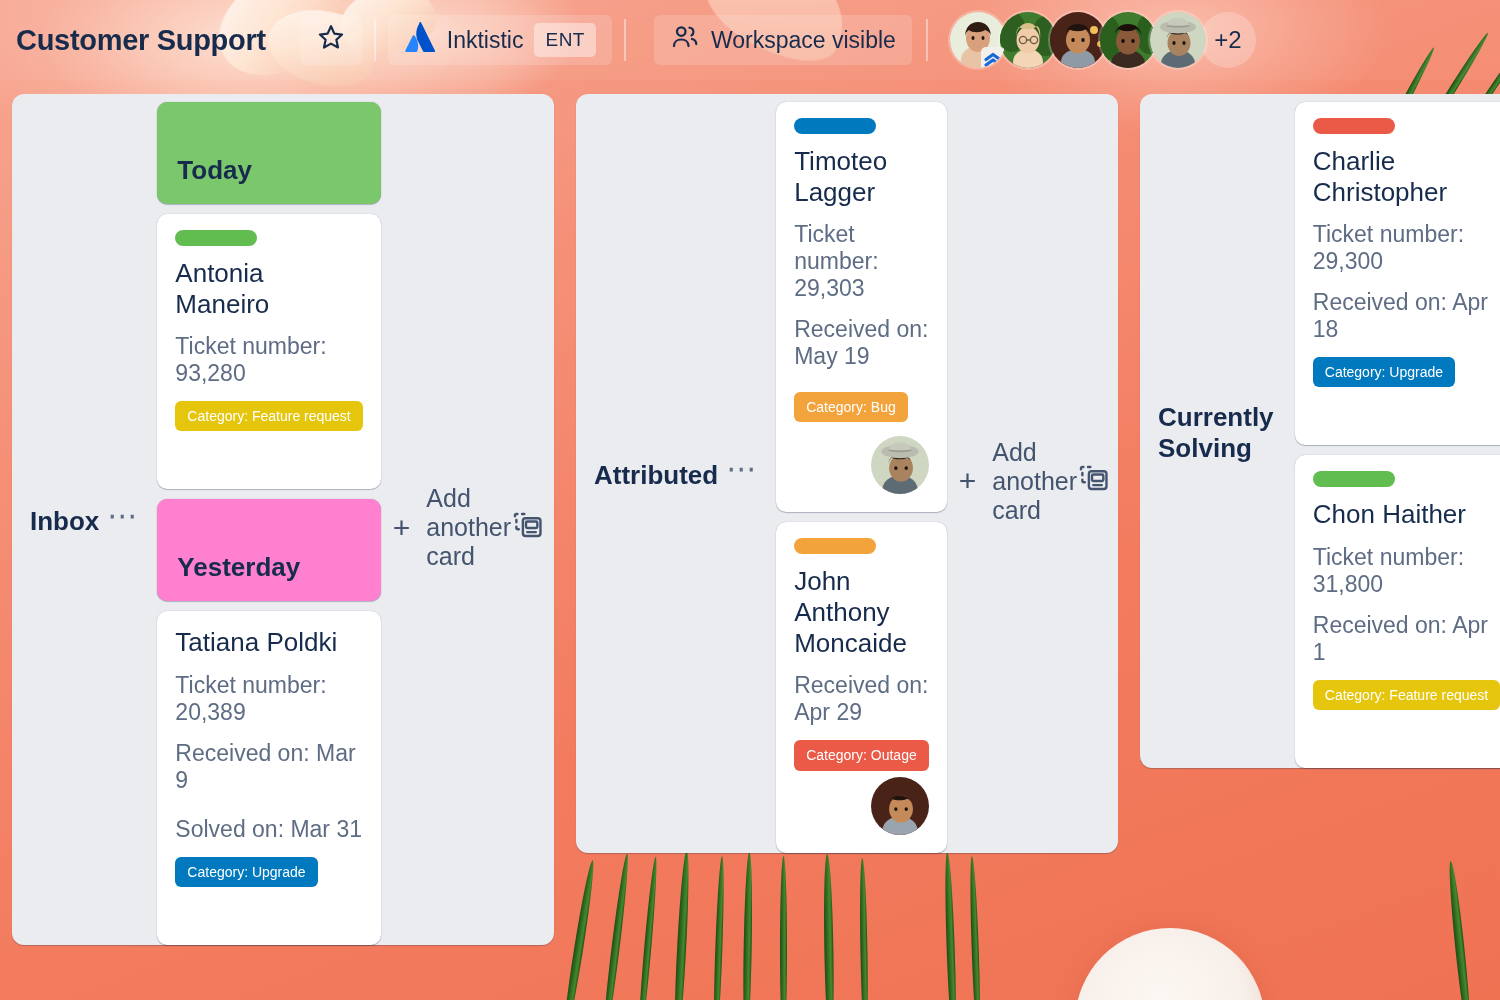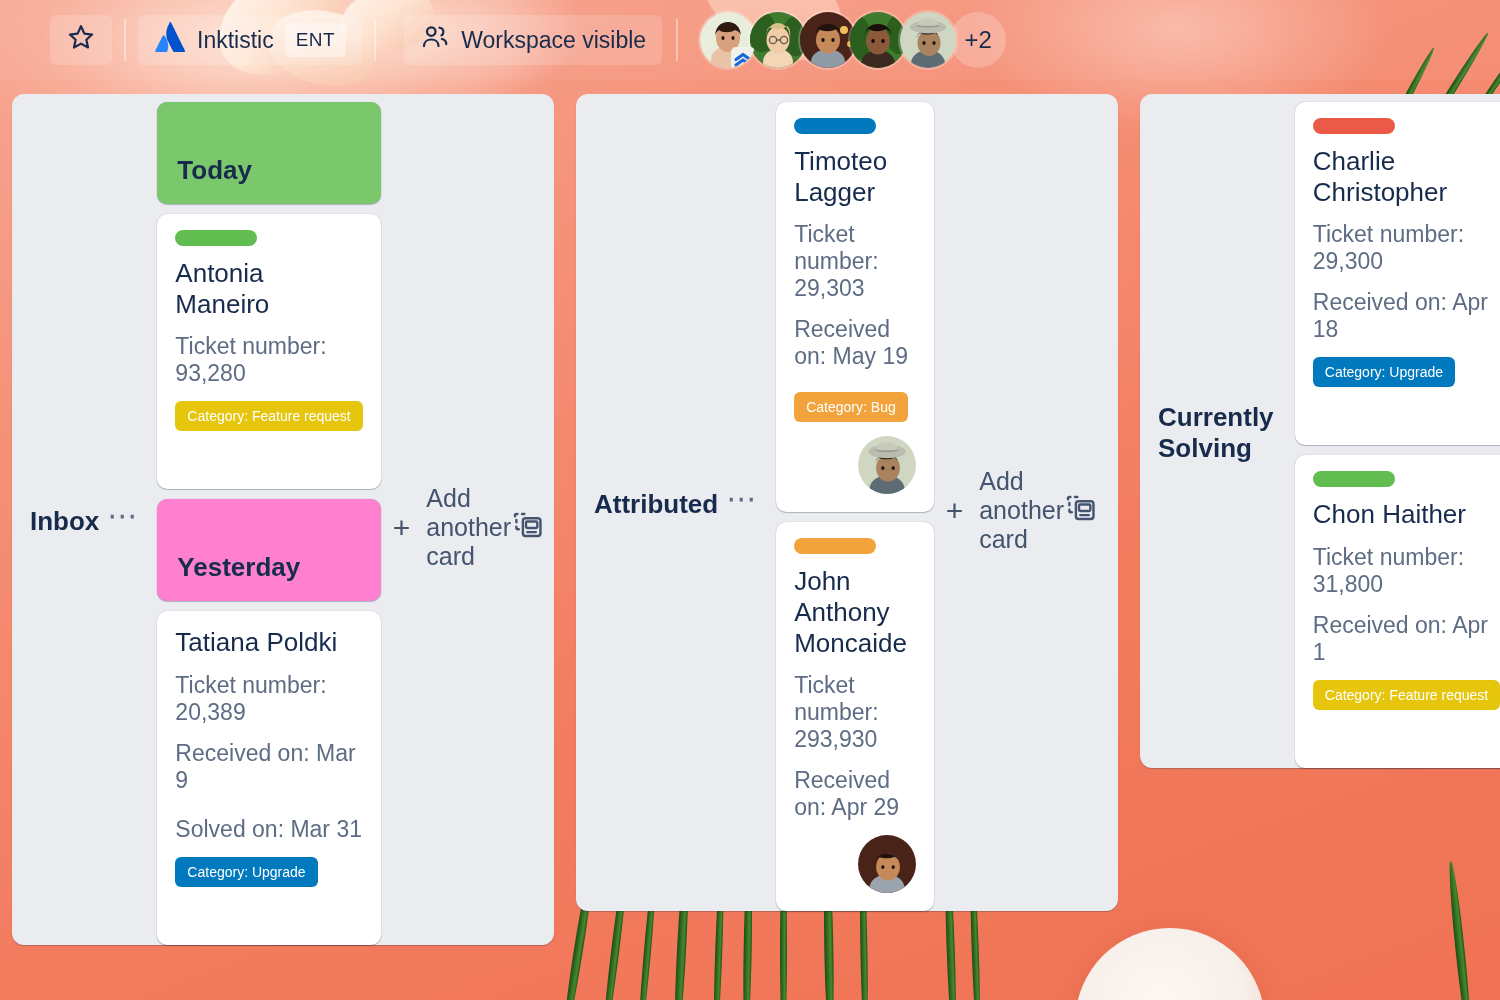--- a/index.html
+++ b/index.html
@@ -274,20 +274,21 @@
   <div class="frond" style="left:1360px;top:30px;width:7px;height:150px;transform:rotate(28deg);"></div>
   <div class="frond" style="left:1405px;top:10px;width:7px;height:150px;transform:rotate(32deg);"></div>
   <div class="frond" style="left:1448px;top:0px;width:6px;height:150px;transform:rotate(34deg);"></div>
   <div class="frond" style="left:1465px;top:860px;width:9px;height:180px;transform:rotate(-6deg);"></div>
 
   <div class="bowl" style="left:1075px;top:928px;width:190px;height:190px;"></div>
 </div>
 
 <div id="topbar">
 
+  <div id="board-title">Customer Support</div>
 
   <div class="tb-btn tb-star">
     <span>
       <svg width="28" height="28" viewBox="0 0 24 24" fill="none" stroke="#172b4d" stroke-width="1.9" stroke-linejoin="round">
         <polygon points="12,2.8 14.9,9.1 21.5,9.9 16.6,14.4 18,21 12,17.7 6,21 7.4,14.4 2.5,9.9 9.1,9.1"></polygon>
       </svg>
     </span>
   </div>
 
   <div class="tb-sep"></div>
@@ -482,25 +483,23 @@
                 <path d="M17 13.5c3 1.6 19 1.6 22 0" stroke="#9a9d90" stroke-width="1.8" fill="none"></path>
                 <ellipse cx="24" cy="31" rx="1.6" ry="1.9" fill="#1d130c"></ellipse>
                 <ellipse cx="34" cy="31" rx="1.6" ry="1.9" fill="#1d130c"></ellipse>
               </svg></span>
           </div>
         </div>
         <div class="card">
           <div class="label-chip" style="background:#f2a33c"></div>
           <div class="card-title">John Anthony Moncaide</div>
           <div class="card-line">
-            <span>Ticket number: 293,930</span>
-          </div>
-          <div class="card-line">
             <span>Received on: Apr 29</span>
           </div>
+          <div><span class="badge" style="background:#eb5a46">Category: Outage</span></div>
           <div class="card-foot">
             <span class="card-avatar"><svg width="58" height="58" viewBox="0 0 56 56">
                 <rect width="56" height="56" fill="#4a2318"></rect>
                 <ellipse cx="28" cy="52" rx="17" ry="14" fill="#9aa4ae"></ellipse>
                 <ellipse cx="29" cy="31" rx="11.5" ry="13" fill="#c58a5a"></ellipse>
                 <path d="M16 30c0-8 5-12 12-12s12 4 12 12c0-5-2-8-5-9-4 2-11 2-15 0-2 2-4 4-4 9z" fill="#20120c"></path>
                 <ellipse cx="24" cy="31" rx="1.6" ry="1.9" fill="#1d130c"></ellipse>
                 <ellipse cx="34" cy="31" rx="1.6" ry="1.9" fill="#1d130c"></ellipse>
               </svg></span>
           </div>

